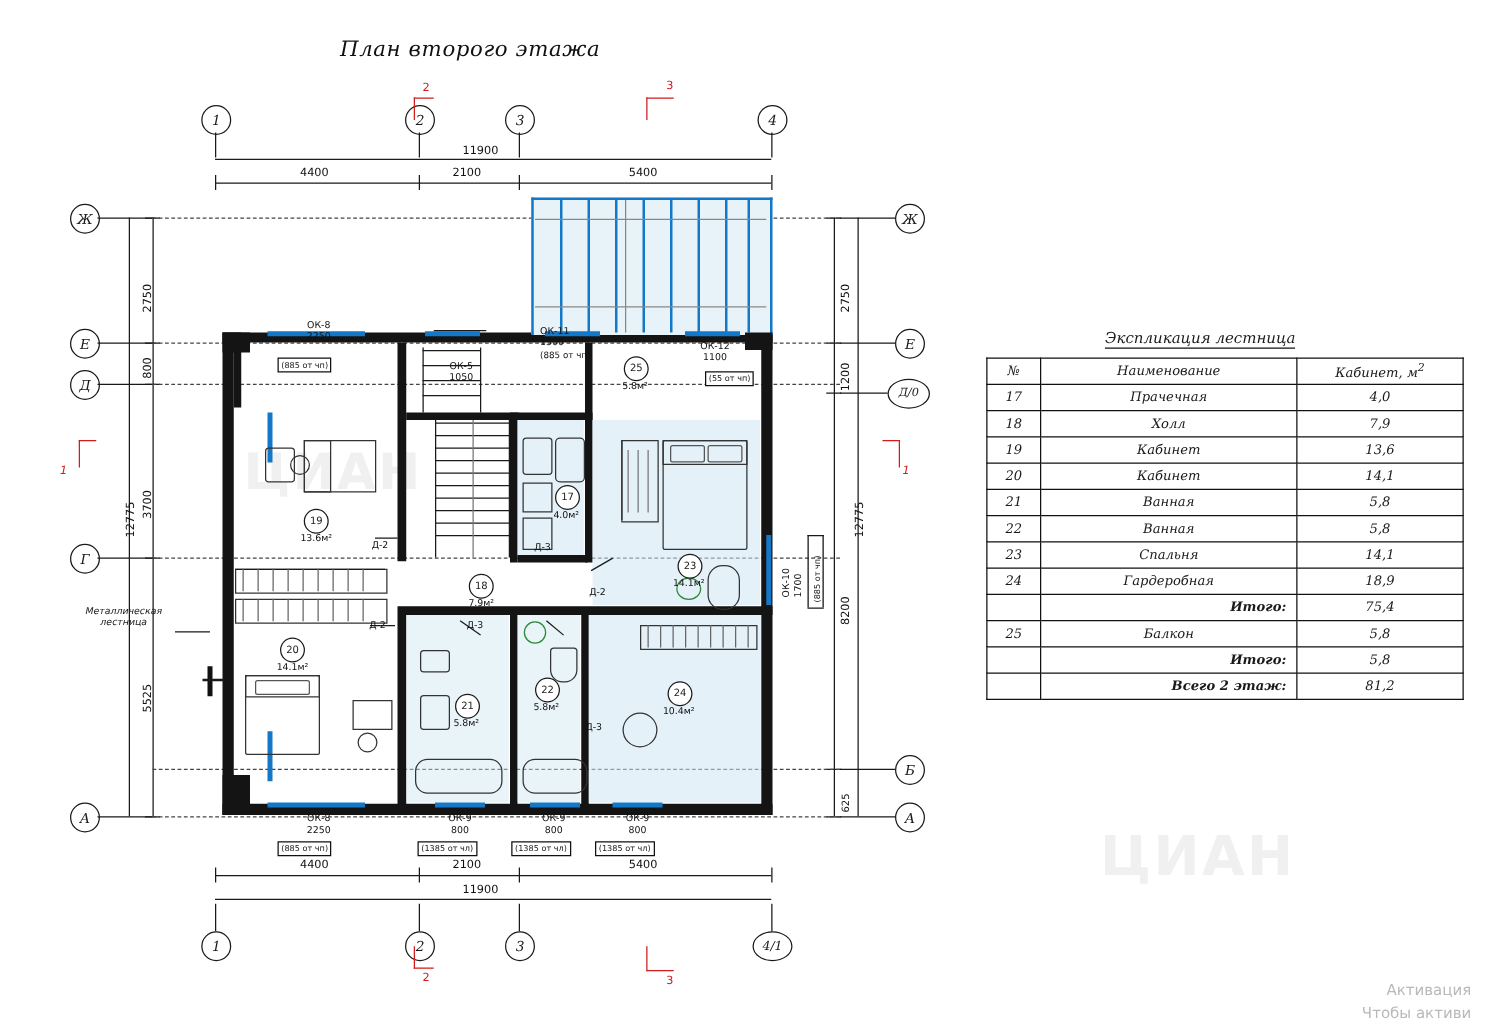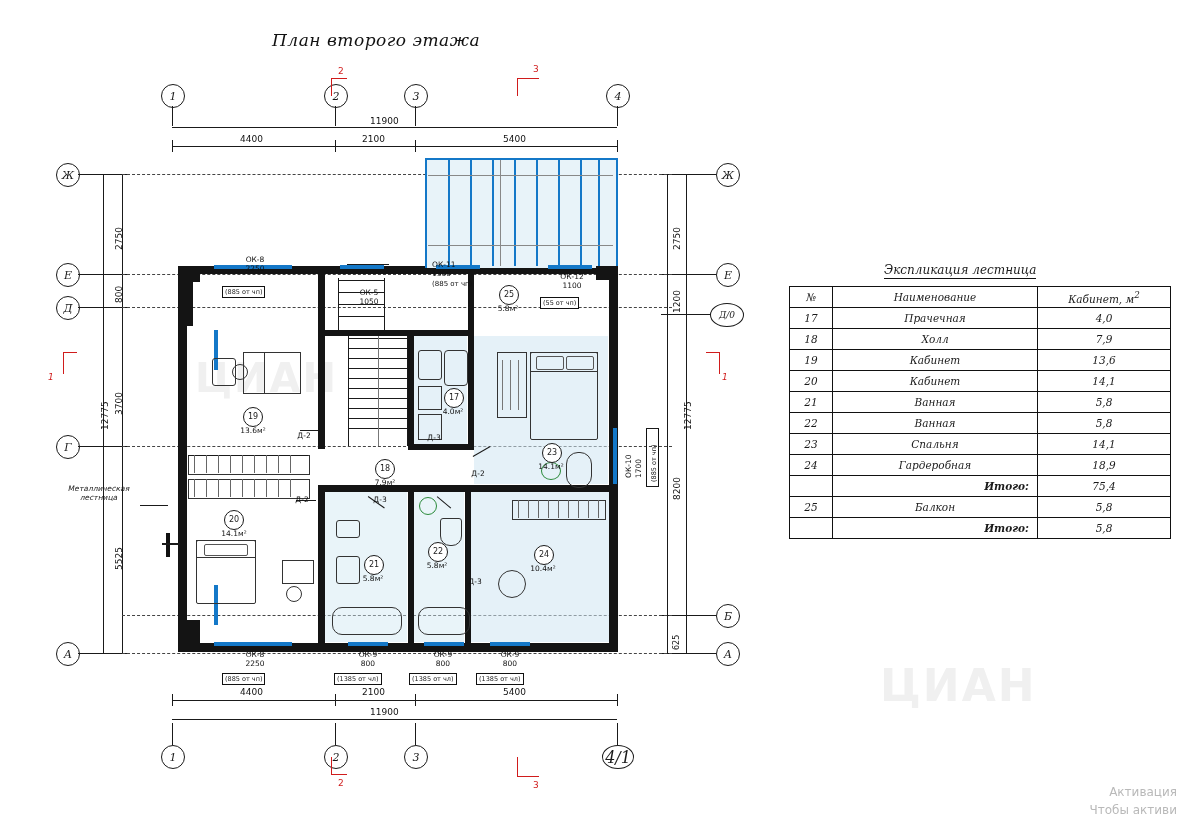--- a/index.html
+++ b/index.html
@@ -65,21 +65,21 @@
 <div class="act" style="top:803px;">Чтобы активи</div>
 
 <div class="circ" style="left:161px;top:84px;width:22px;height:22px;">1</div>
 <div class="circ" style="left:324px;top:84px;width:22px;height:22px;">2</div>
 <div class="circ" style="left:404px;top:84px;width:22px;height:22px;">3</div>
 <div class="circ" style="left:606px;top:84px;width:22px;height:22px;">4</div>
 
 <div class="circ" style="left:161px;top:745px;width:22px;height:22px;">1</div>
 <div class="circ" style="left:324px;top:745px;width:22px;height:22px;">2</div>
 <div class="circ" style="left:404px;top:745px;width:22px;height:22px;">3</div>
-<div class="circ" style="left:602px;top:745px;width:30px;height:22px;border-radius:50%;font-size:16px;text-align:right;">4/1</div>
+<div class="circ" style="left:602px;top:745px;width:30px;height:22px;border-radius:50%;font-size:10px;text-align:right;">4/1</div>
 
 <div class="circ" style="left:56px;top:163px;width:22px;height:22px;">Ж</div>
 <div class="circ" style="left:56px;top:263px;width:22px;height:22px;">Е</div>
 <div class="circ" style="left:56px;top:296px;width:22px;height:22px;">Д</div>
 <div class="circ" style="left:56px;top:435px;width:22px;height:22px;">Г</div>
 <div class="circ" style="left:56px;top:642px;width:22px;height:22px;">А</div>
 
 <div class="circ" style="left:716px;top:163px;width:22px;height:22px;">Ж</div>
 <div class="circ" style="left:716px;top:263px;width:22px;height:22px;">Е</div>
 <div class="circ" style="left:710px;top:303px;width:32px;height:22px;font-size:9px;">Д/0</div>
@@ -361,21 +361,21 @@
 
 <div class="winlbl" style="left:432px;top:260px;width:44px;text-align:left;">
   <span>ОК-11</span><br>
   <span>1300</span><br>
   <span class="small">(885 от чп)</span>
 </div>
 <div class="winlbl" style="left:548px;top:272px;width:48px;">
   <span>ОК-12</span><br>
   <span>1100</span>
 </div>
-<div class="winbox" style="left:540px;top:297px;">(55 от чп)</div>
+<div class="winbox" style="left:564px;top:297px;">(55 от чп)</div>
 
 <div class="vtxt" style="left:624px;top:478px;font-size:7.5px;">
   <span>ОК-10</span>
 </div>
 <div class="vtxt" style="left:634px;top:478px;font-size:7.5px;">1700</div>
 <div class="vtxt" style="left:650px;top:482px;font-size:6.5px;">(885 от чп)</div>
 <div class="ln" style="left:646px;top:428px;width:1px;height:58px;background:#111;"></div>
 <div class="ln" style="left:658px;top:428px;width:1px;height:58px;background:#111;"></div>
 <div class="ln" style="left:646px;top:428px;width:13px;height:1px;"></div>
 <div class="ln" style="left:646px;top:486px;width:13px;height:1px;"></div>
@@ -476,15 +476,20 @@
         <tr>
           <td class="c0">25</td>
           <td class="c1">Балкон</td>
           <td class="c2">5,8</td>
         </tr>
         <tr>
           <td class="c0"></td>
           <td class="c1 right">Итого:</td>
           <td class="c2">5,8</td>
         </tr>
+        <tr>
+          <td class="c0"></td>
+          <td class="c1 right">Всего 2 этаж:</td>
+          <td class="c2">81,2</td>
+        </tr>
       </tbody>
   </table>
 </div>
 
 </body></html>

